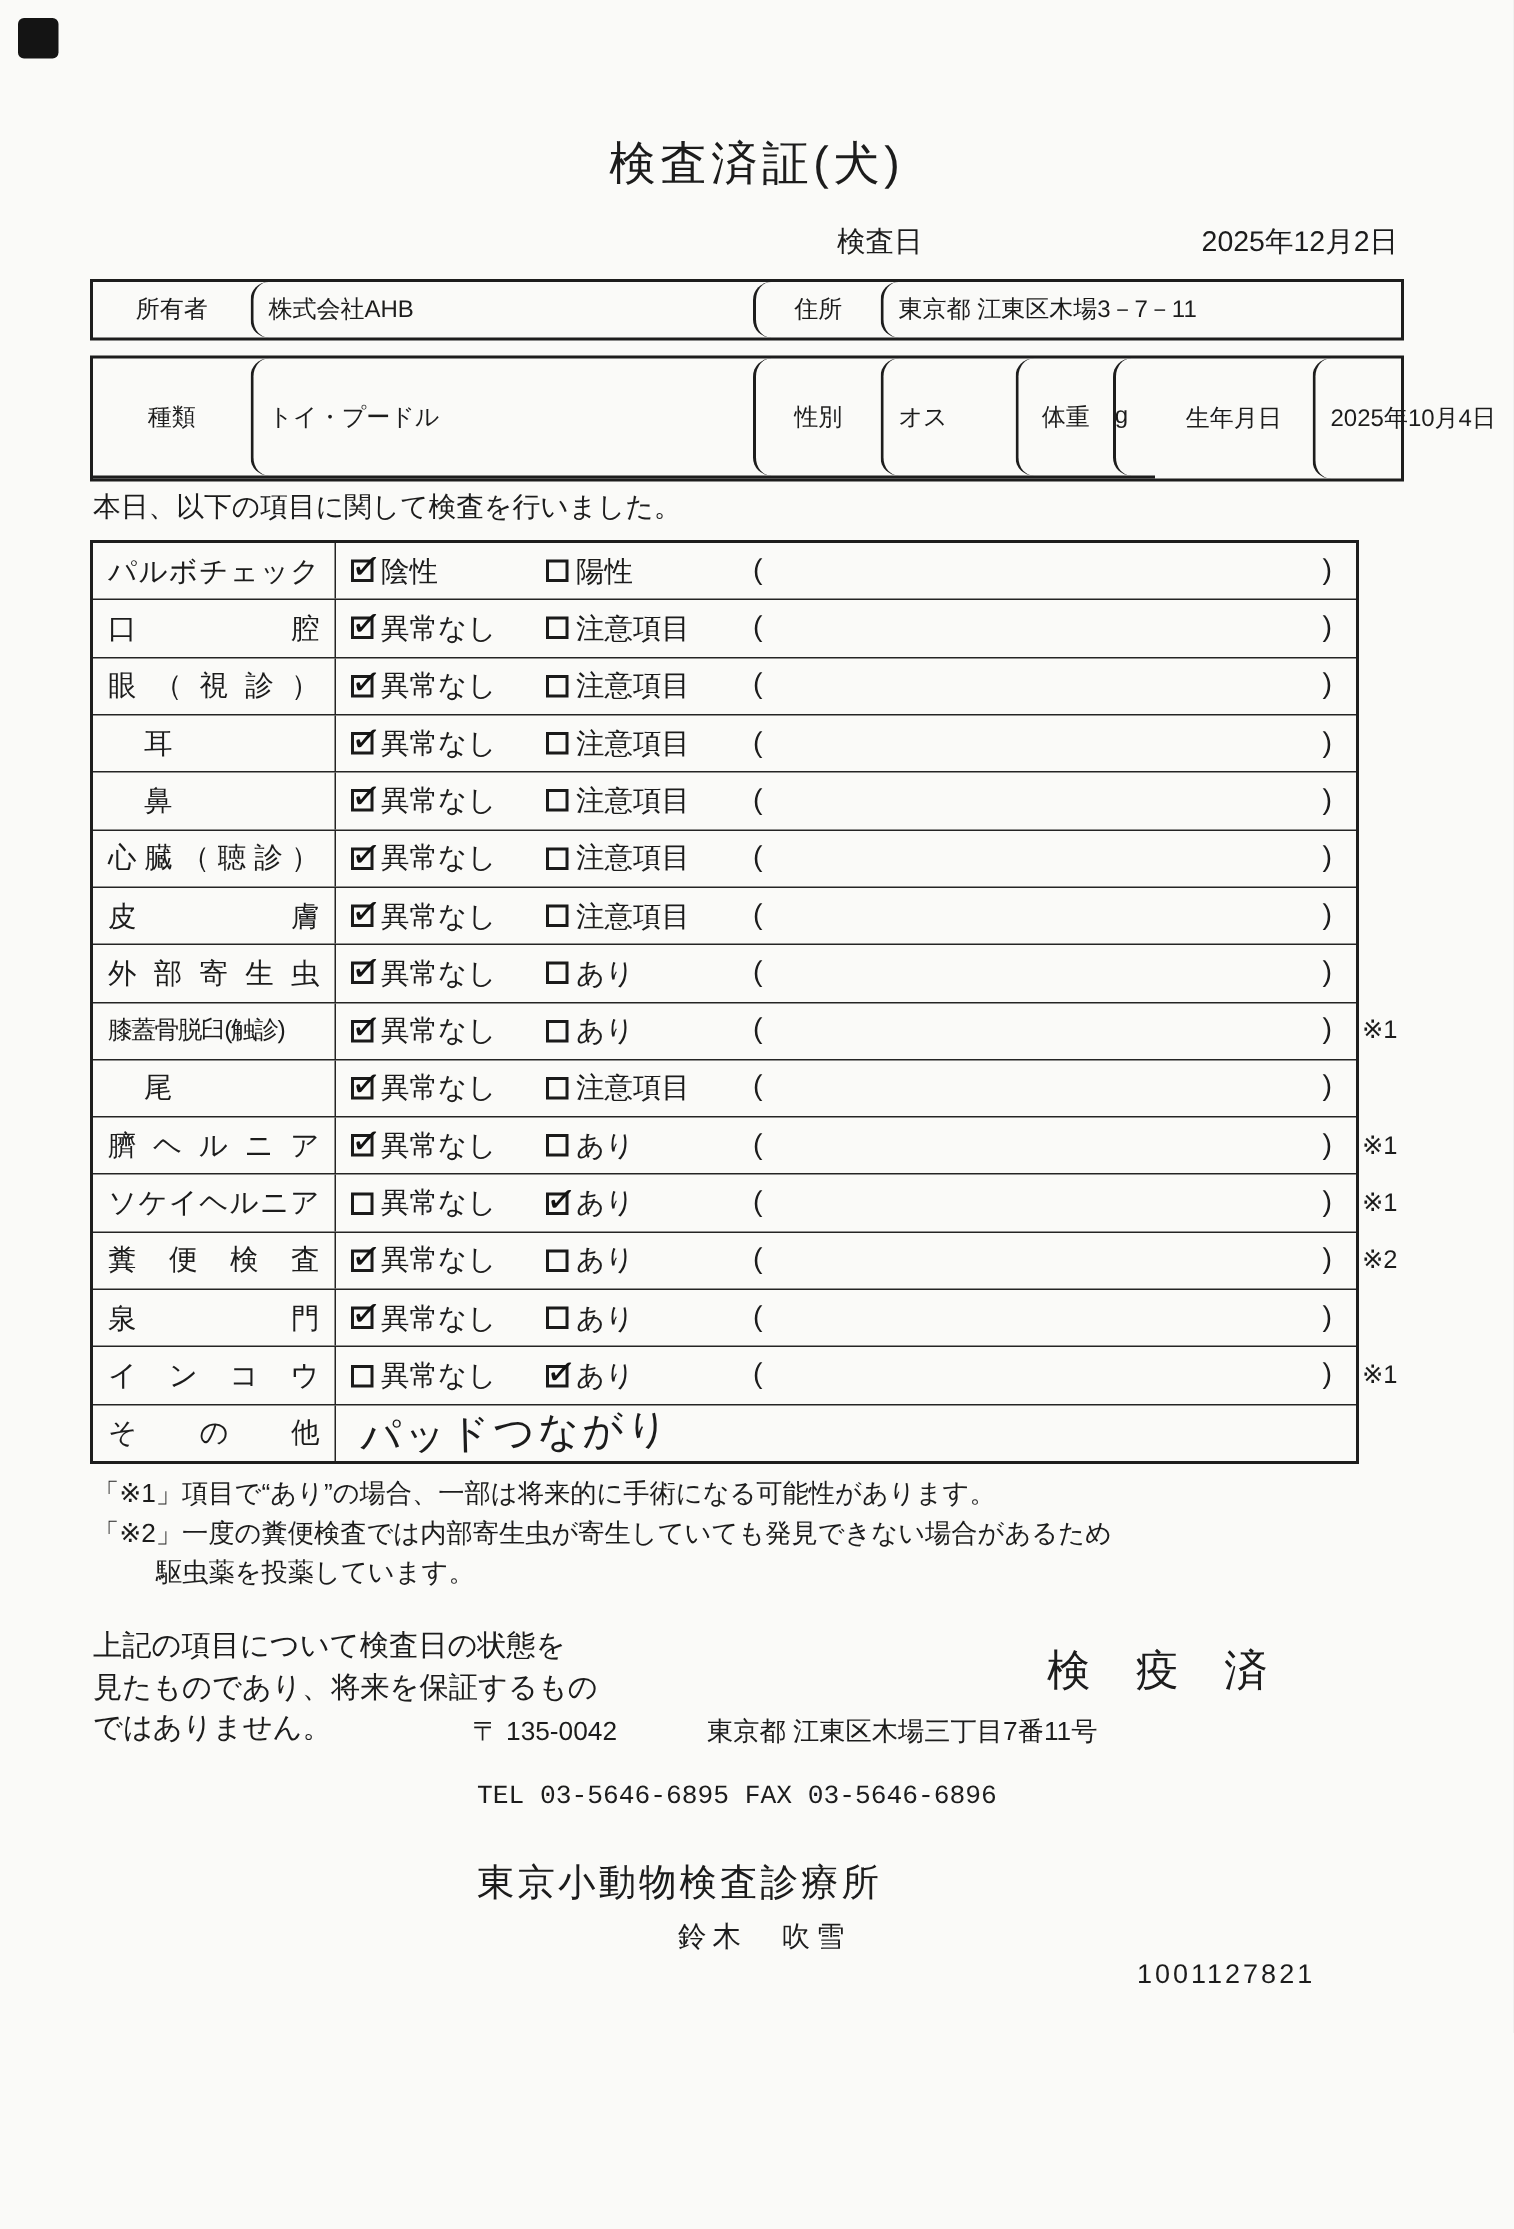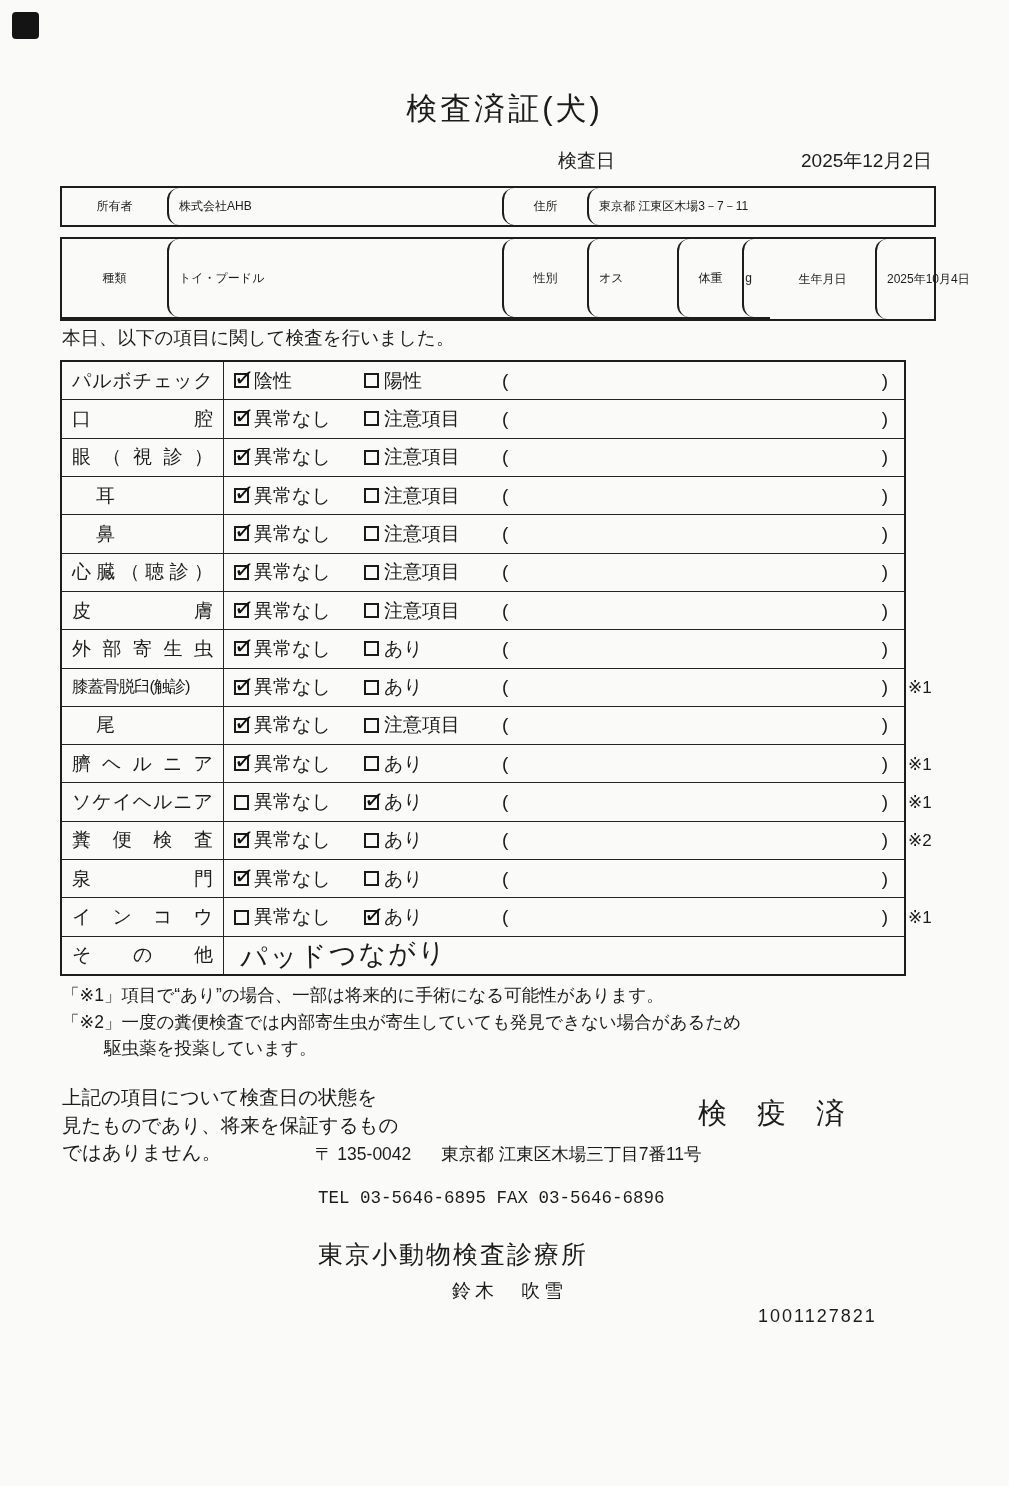--- a/index.html
+++ b/index.html
@@ -12,21 +12,21 @@
   .corner-mark { position:absolute; left:12px; top:12px; width:27px; height:27px; background:#141414; border-radius:4px; }
   .title { position:absolute; top:88px; left:0; width:100%; text-align:center; font-size:31px; letter-spacing:3px; font-weight:500; }
   .date-row { position:absolute; left:558px; top:148px; width:374px; display:flex; justify-content:space-between; font-size:19px; }
 
   .hdr-table { position:absolute; left:60px; border:2px solid #1d1d1d; background:transparent; }
   .owner-table { top:186px; width:876px; height:41px; display:grid; grid-template-columns:105px 335px 85px 1fr; }
   .pet-table { top:237px; width:876px; height:84px; display:flex; flex-direction:row; }
   .pet-row { flex:1; display:grid; }
   .pet-row1 { grid-template-columns:105px 335px 85px 90px 65px 1fr; border-bottom:2px solid #1d1d1d; }
   .pet-row2 { grid-template-columns:105px 335px 85px 1fr; }
-  .cell { display:flex; align-items:center; font-size:12px; padding:0 8px; overflow:hidden; white-space:nowrap; }
+  .cell { display:flex; align-items:center; font-size:16px; padding:0 8px; overflow:hidden; white-space:nowrap; }
   .cell + .cell { border-left:2px solid #1d1d1d;border-radius:12px; }
   .cell.lbl { justify-content:center; }
   .cell.val { justify-content:flex-start; padding-left:10px; }
   .cell.weight-val { justify-content:flex-end; gap:5px; padding-right:18px; }
 
   .intro { position:absolute; left:62px; top:325px; font-size:18.5px; }
 
   .insp-table { position:absolute; left:60px; top:360px; width:846px; height:616px; border:2px solid #1d1d1d; display:flex; flex-direction:column; }
   .irow { flex:1; display:grid; grid-template-columns:162px 1fr; position:relative; }
   .irow + .irow { border-top:1.5px solid #242424; }
@@ -42,21 +42,21 @@
   .cb { width:15px; height:15px; border:2px solid #1a1a1a; display:inline-block; position:relative; margin-right:5px; flex:none; background:transparent; }
   .cb.checked::after { content:"✓"; position:absolute; left:-2px; top:-11px; font-size:24px; font-weight:bold; color:#121212; transform:rotate(6deg); }
   .remark { flex:1; display:flex; justify-content:space-between; padding-right:16px; }
   .rownote { position:absolute; right:-42px; top:50%; transform:translateY(-50%); font-size:17px; width:38px; white-space:nowrap; }
   .handwritten { font-size:27px; letter-spacing:2px; transform:rotate(-1.5deg); margin-left:6px; font-weight:400; }
 
   .notes { position:absolute; left:62px; top:982px; font-size:17.5px; line-height:1.52; }
   .notes .indent { padding-left:42px; }
   .disclaimer { position:absolute; left:62px; top:1084px; font-size:19.5px; line-height:1.42; }
   .stamp { position:absolute; left:698px; top:1094px; font-size:29px; letter-spacing:11px; font-weight:500; }
-  .postal-line { position:absolute; left:315px; top:1142px; font-size:17.5px; display:flex; gap:30px; white-space:nowrap; }
+  .postal-line { position:absolute; left:315px; top:1142px; font-size:17.5px; display:flex; gap:60px; white-space:nowrap; }
   .tel-line { position:absolute; left:318px; top:1188px; font-size:17.5px; font-family:"Liberation Mono","DejaVu Sans Mono",monospace; white-space:nowrap; }
   .clinic { position:absolute; left:318px; top:1238px; font-size:25px; letter-spacing:2px; }
   .vet { position:absolute; left:452px; top:1278px; font-size:19px; letter-spacing:4px; }
   .serial { position:absolute; left:758px; top:1306px; font-size:18px; letter-spacing:2px; }
 </style>
 </head>
 <body>
 
 <div class="page">
   <div class="corner-mark"></div>

